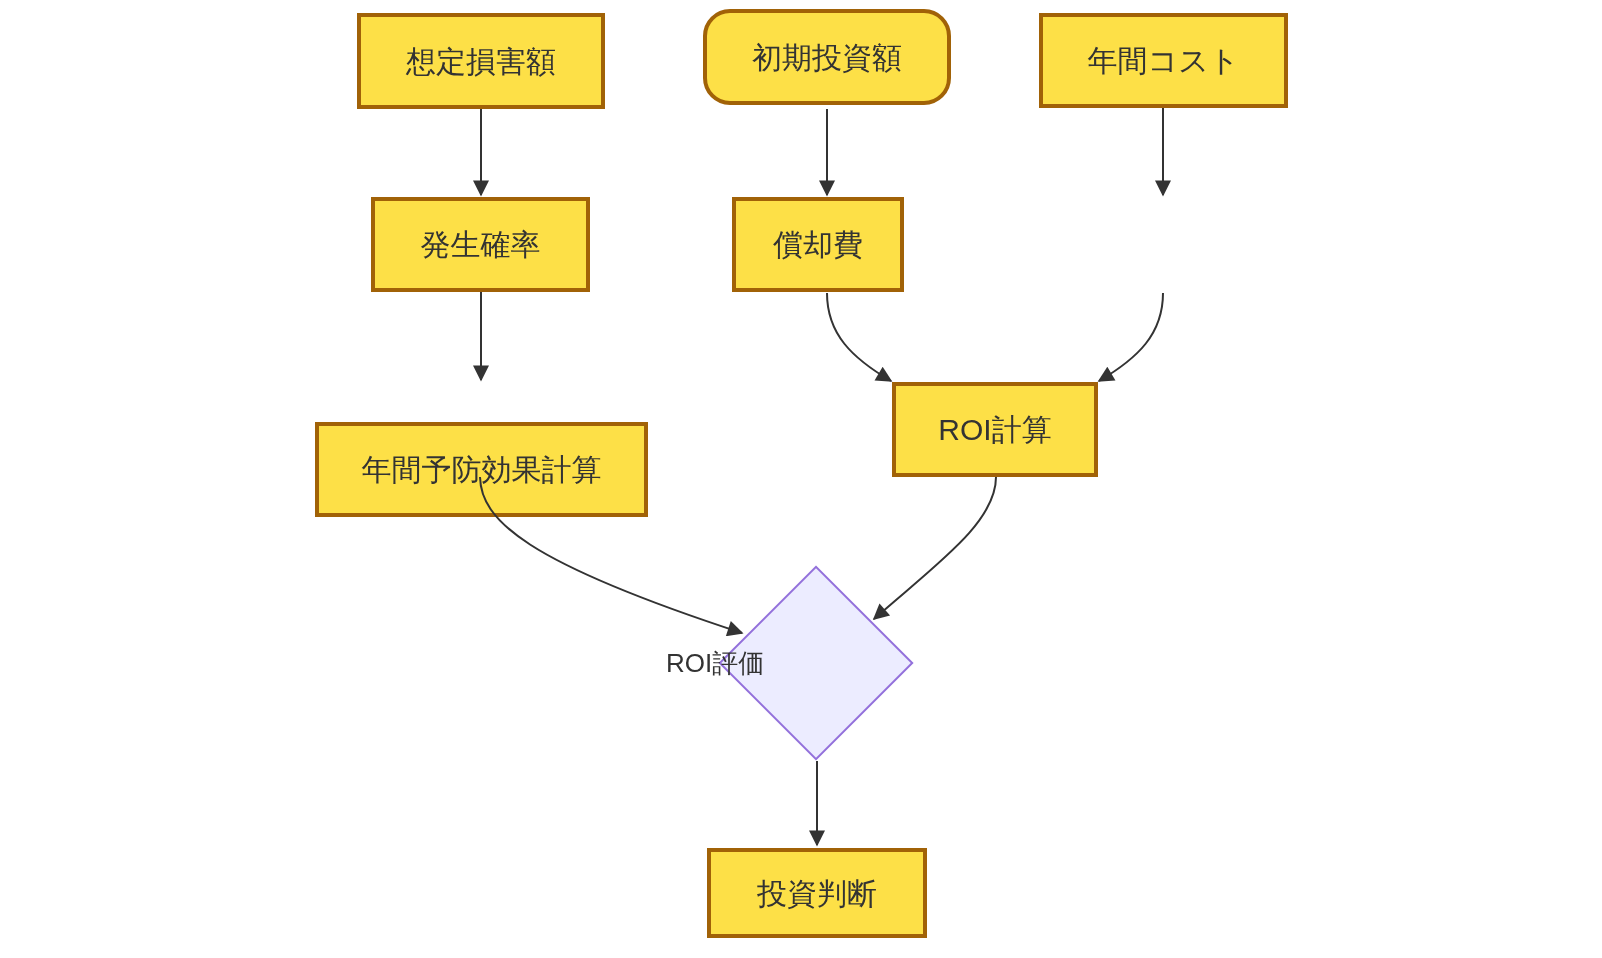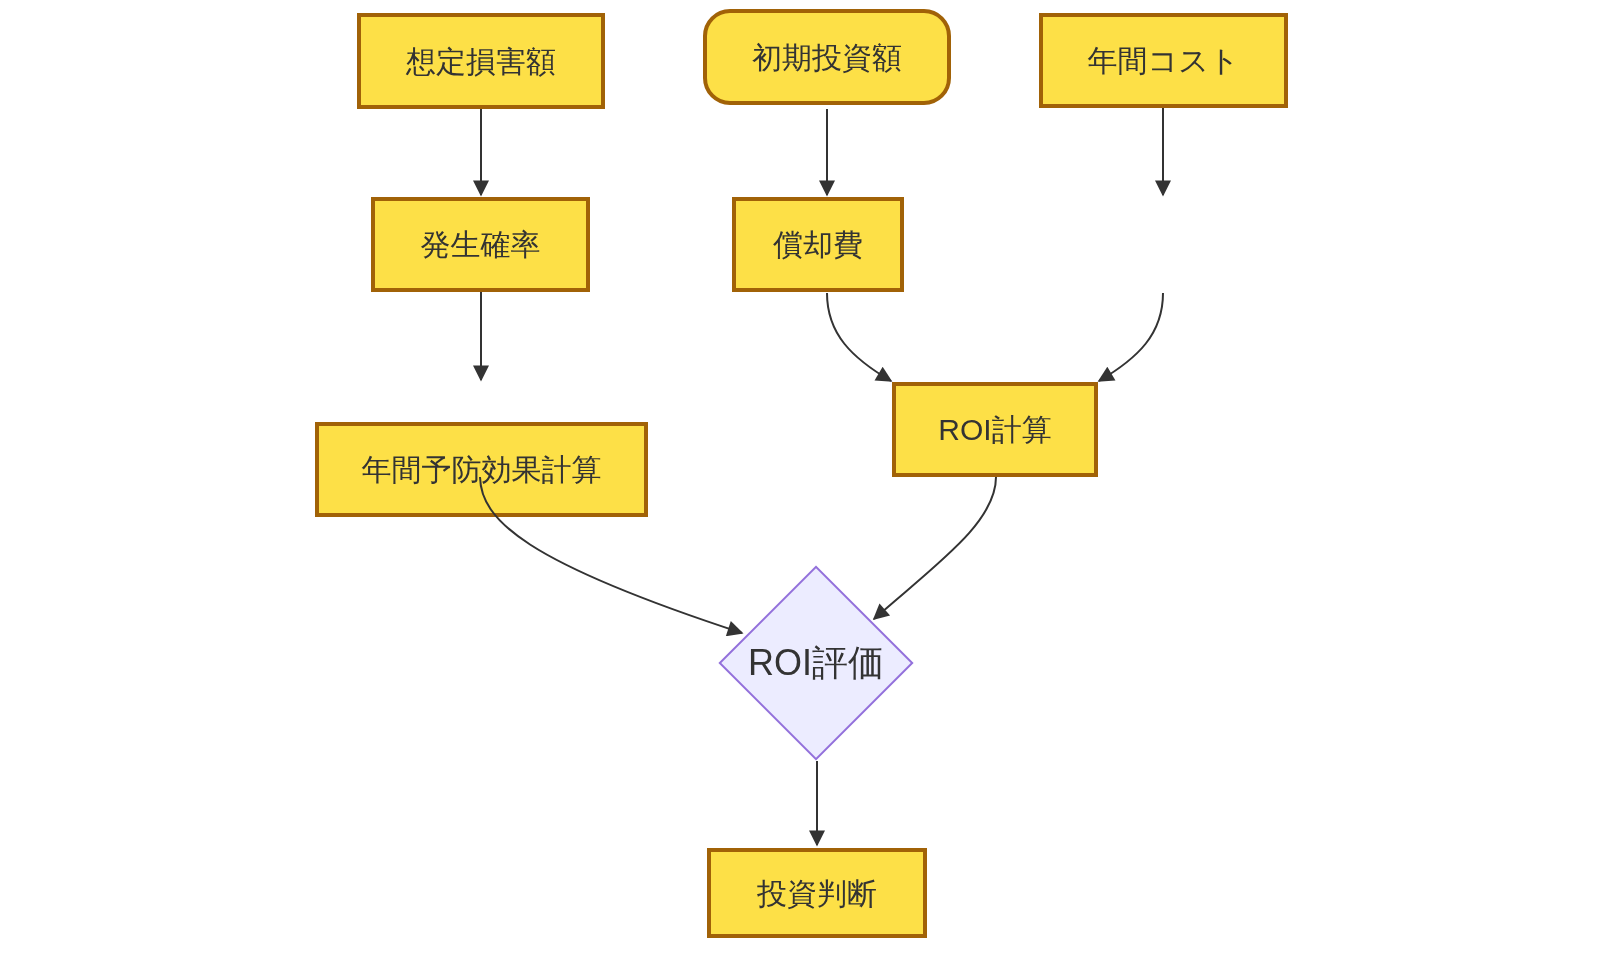--- a/index.html
+++ b/index.html
@@ -50,22 +50,21 @@
   .diamond {
     position: absolute;
     box-sizing: border-box;
     background: #ECECFF;
     border: 2px solid #9370DB;
     transform: rotate(45deg);
     z-index: 1;
   }
   .diamond-label {
     position: absolute;
-    text-align: center;
-    font-size: 36px;
+    font-size: 26px;
     line-height: 36px;
     color: #333333;
     white-space: nowrap;
     z-index: 3;
   }
   
   #n-expected-damage        { left: 357px;  top: 13px;  width: 248px; height: 96px; }
   #n-initial-investment     { left: 703px;  top: 9px;  width: 248px; height: 96px; border-radius: 27px; }
   #n-operating-cost         { left: 1039px; top: 13px;  width: 249px; height: 95px; }
   #n-occurrence-probability { left: 371px;  top: 197px; width: 219px; height: 95px; }

